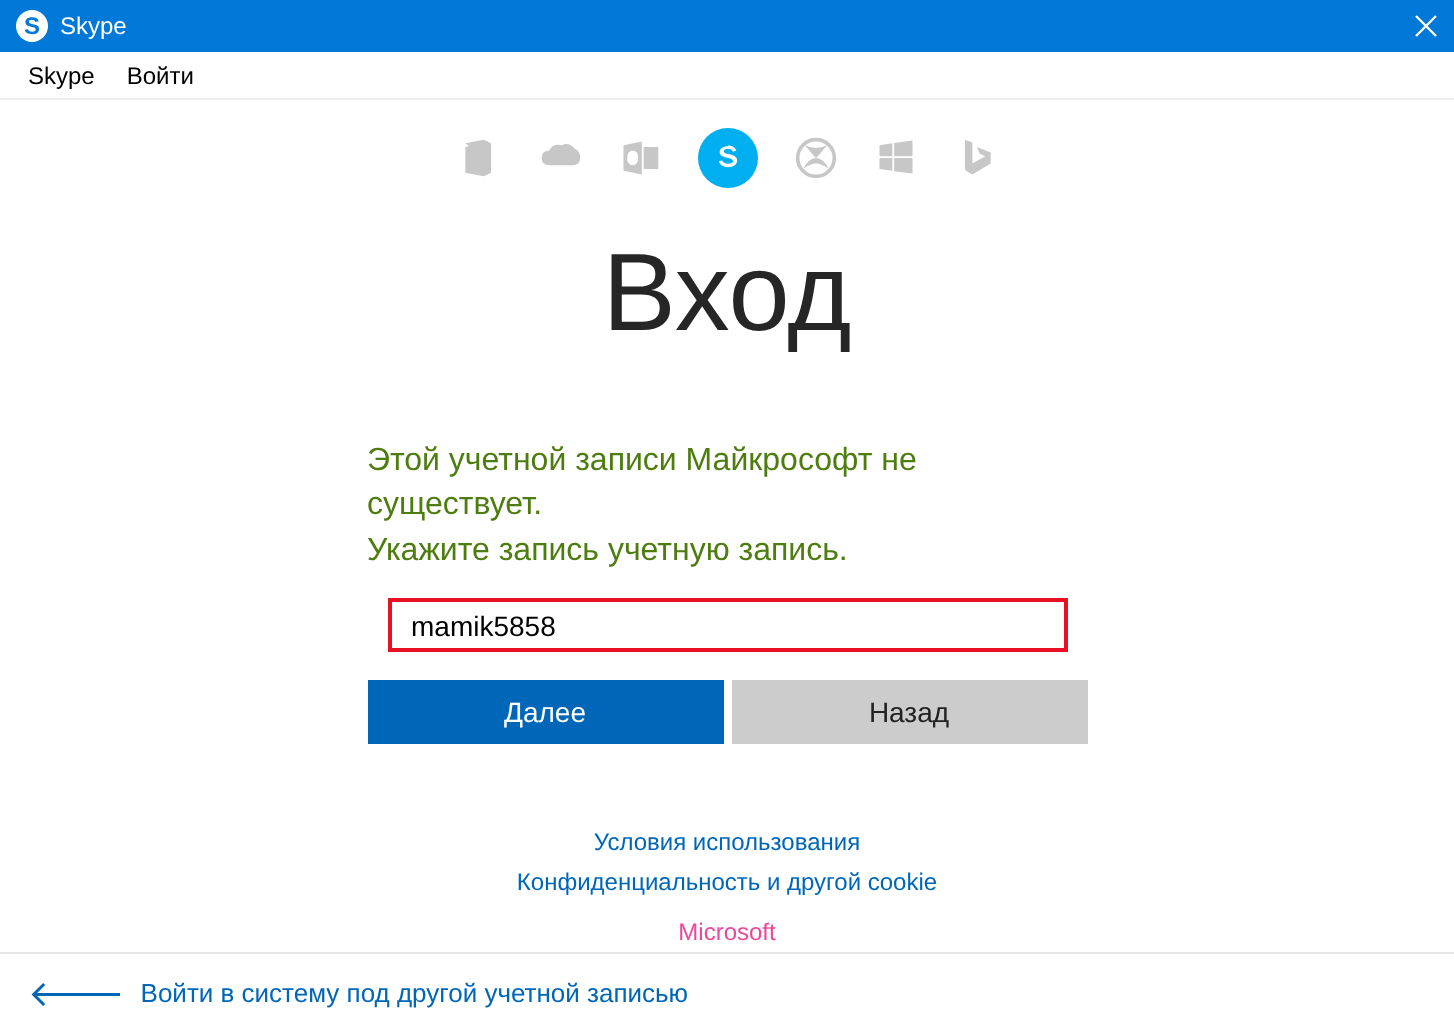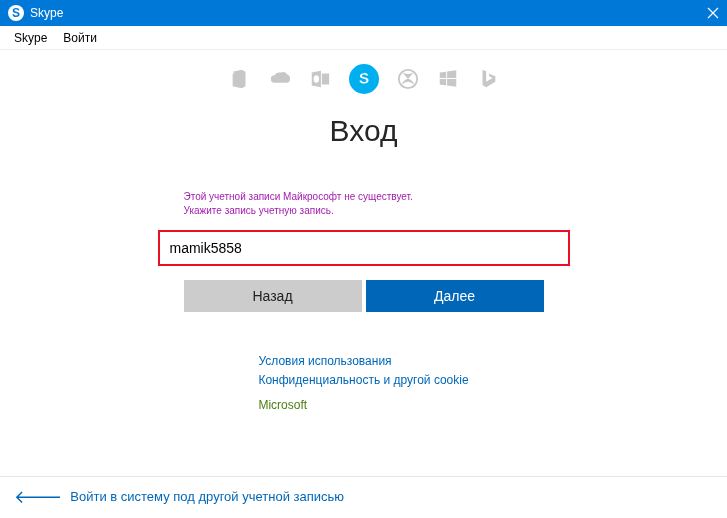--- a/index.html
+++ b/index.html
@@ -84,34 +84,34 @@
       background: #00aff0;
       border-radius: 50%;
       display: flex;
       align-items: center;
       justify-content: center;
       color: #fff;
       font-weight: bold;
       font-size: 20px;
     }
     .page-title {
-      font-size: 30px;
+      font-size: 55px;
       font-weight: 300;
       color: #262626;
       margin-bottom: 42px;
     }
     .error-text {
-      color: #a21caf;
-      font-size: 10px;
+      color: #4d7c0f;
+      font-size: 16px;
       line-height: 1.4;
       width: 360px;
       margin-bottom: 12px;
     }
     .login-input {
-      width: 412px;
+      width: 340px;
       height: 36px;
       border: 2px solid #e81123;
       padding: 0 10px;
       font-size: 14px;
       outline: none;
       margin-bottom: 14px;
     }
     .button-row {
       display: flex;
       width: 360px;
@@ -127,30 +127,31 @@
     }
     .btn-back {
       background: #cccccc;
       color: #222;
     }
     .btn-next {
       background: #0067b8;
       color: #fff;
     }
     .links {
+      text-align: center;
       font-size: 12px;
       line-height: 1.6;
     }
     .links a {
       color: #0067b8;
       text-decoration: none;
       cursor: pointer;
     }
     .ms-label {
-      color: #4d7c0f;
+      color: #ec4899;
       margin-top: 6px;
     }
     .footer {
       height: 40px;
       border-top: 1px solid #e5e5e5;
       display: flex;
       align-items: center;
       padding: 0 14px;
     }
     .footer-link {
@@ -218,22 +219,22 @@
   <h1 class="page-title">Вход</h1>
 
   <div class="error-text">
     <div>Этой учетной записи Майкрософт не существует.</div>
     <div>Укажите запись учетную запись.</div>
   </div>
 
   <input class="login-input" type="text" value="mamik5858" style="">
 
   <div class="button-row">
+    <button class="btn btn-next">Далее</button>
     <button class="btn btn-back">Назад</button>
-    <button class="btn btn-next">Далее</button>
   </div>
 
   <div class="links">
     <a>Условия использования</a><br>
     <a>Конфиденциальность и другой cookie</a>
     <div class="ms-label">Microsoft</div>
   </div>
 </div>
 
 <div class="footer">

